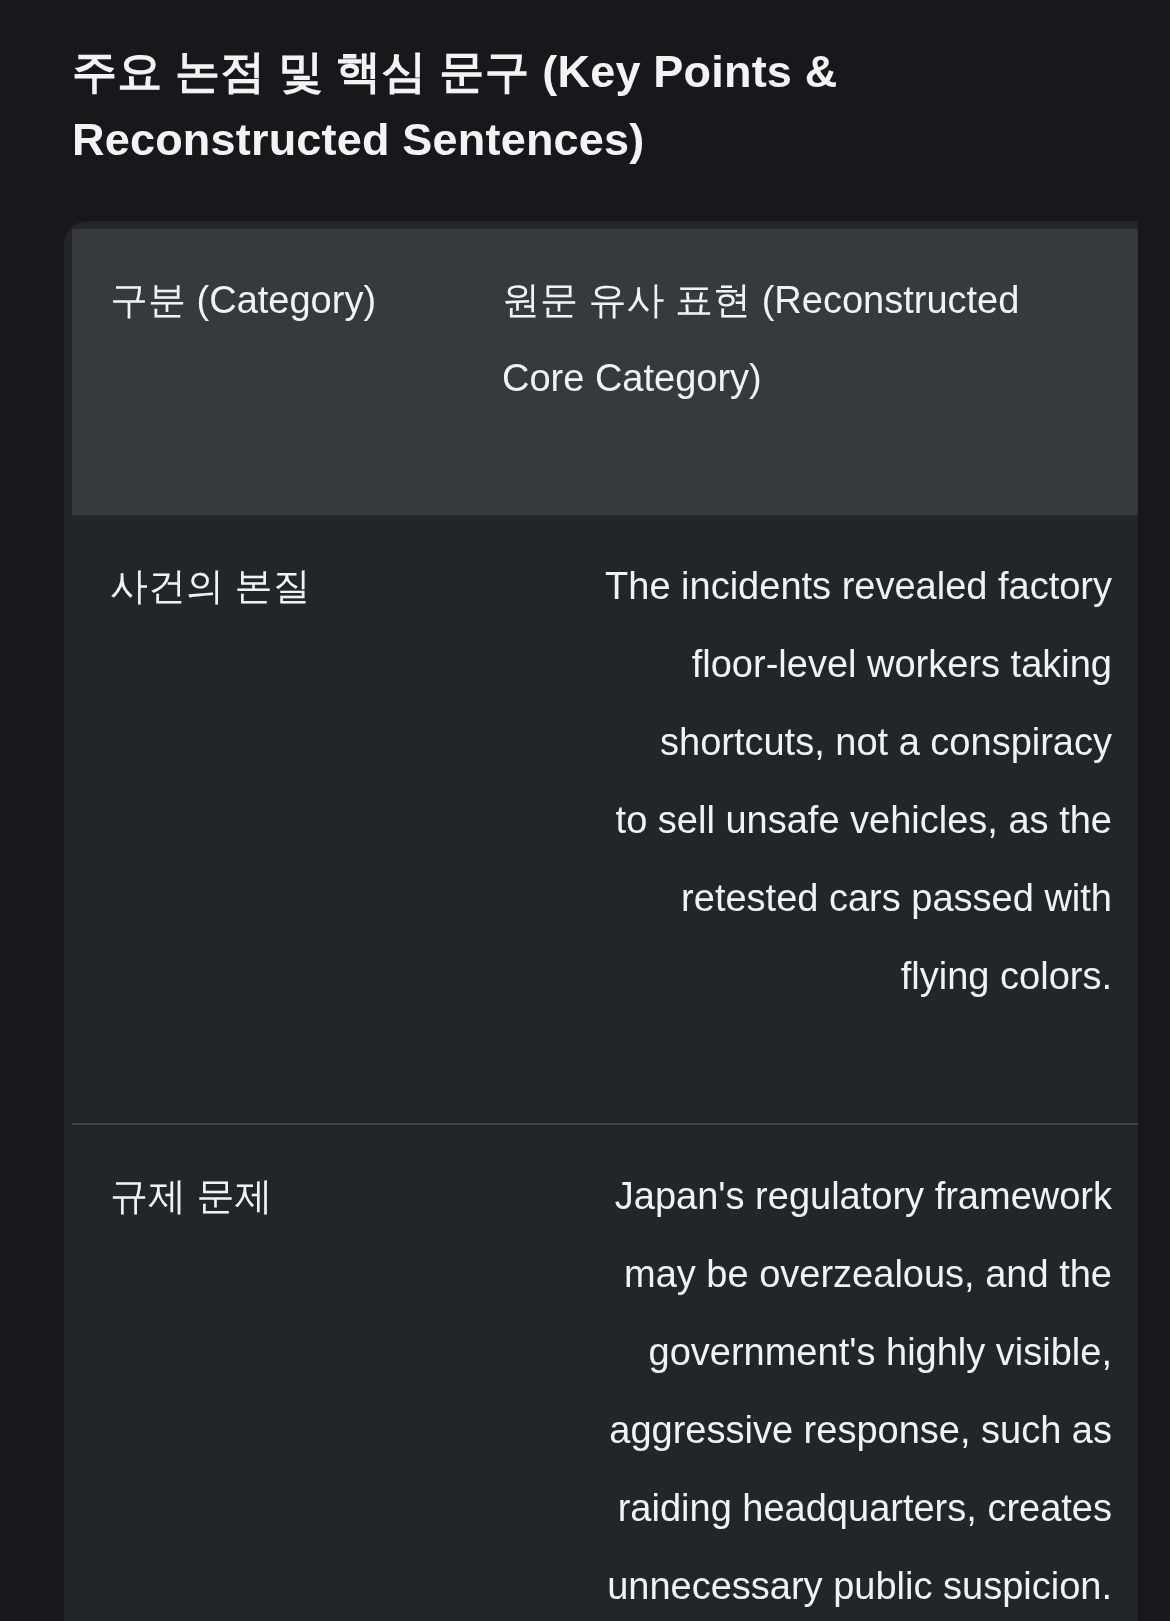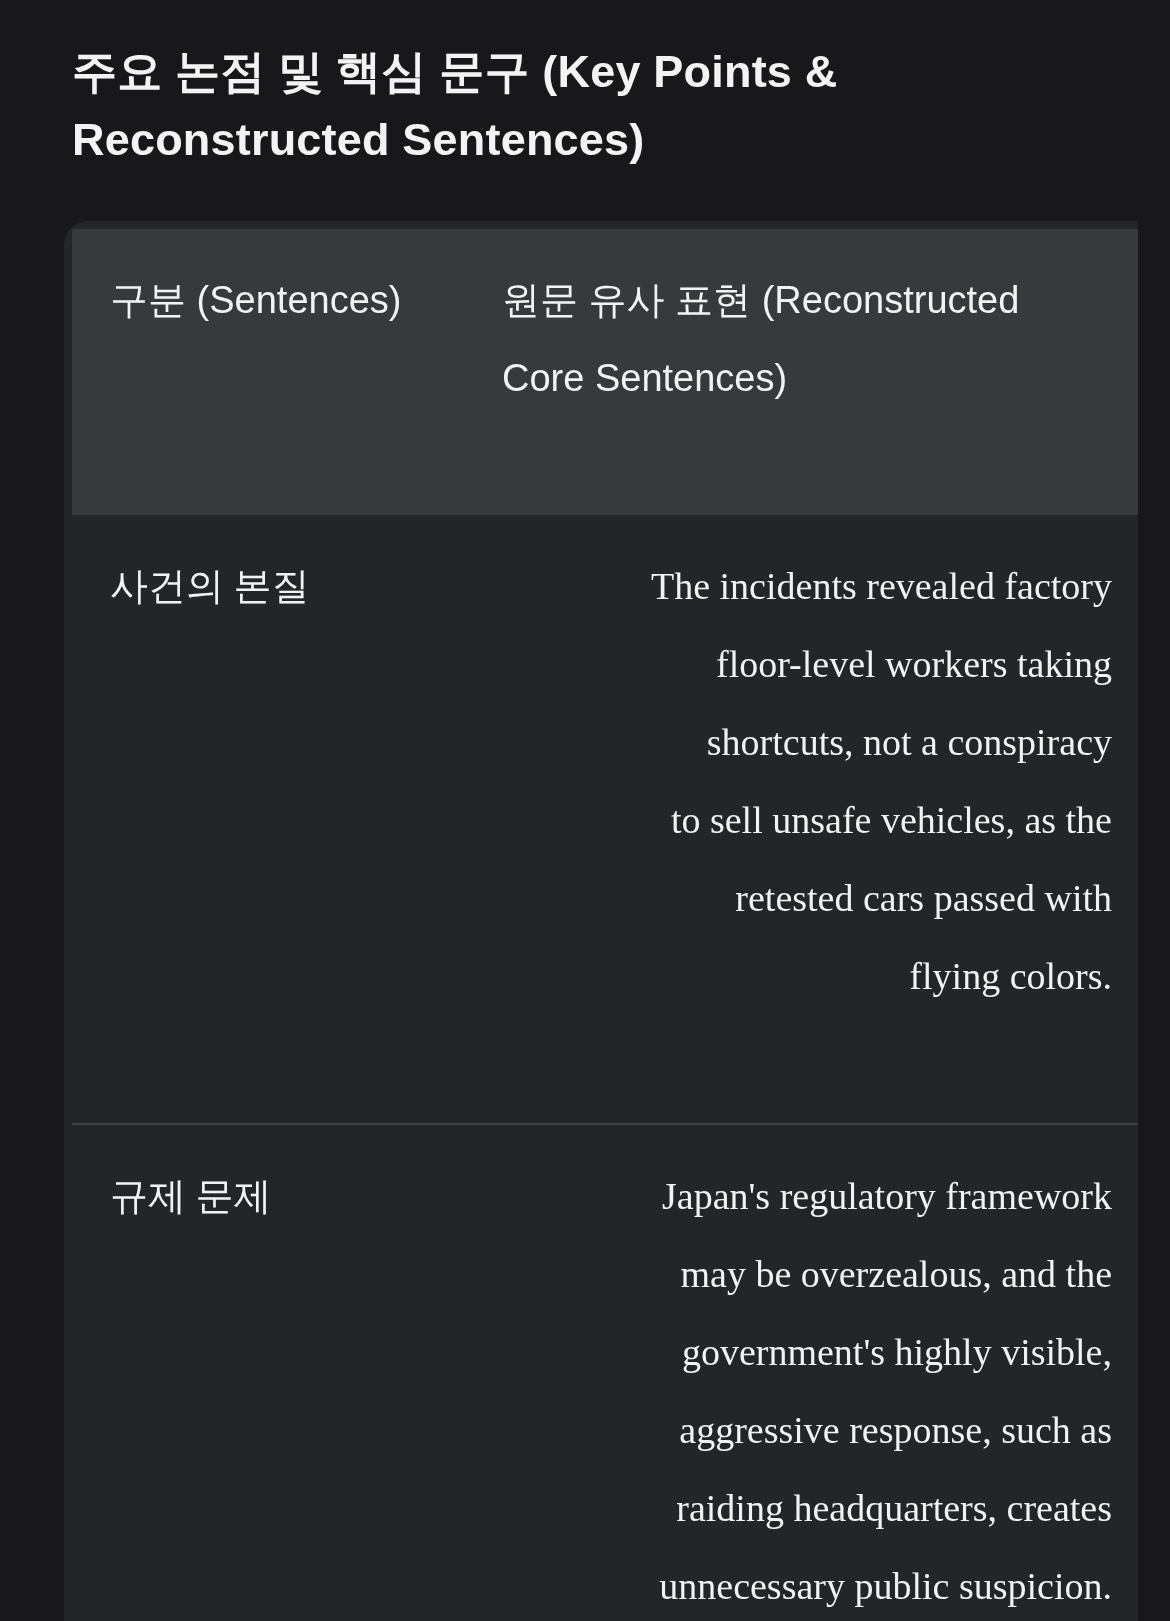--- a/index.html
+++ b/index.html
@@ -47,42 +47,41 @@
     overflow: hidden;
   }
   thead th {
     background: #38393c;
     padding: 32px 20px 98px 38px;
   }
   thead th.sentence-col { padding-left: 0; padding-right: 34px; }
   tbody td {
     background: #242528;
     padding: 32px 20px 108px 38px;
-    font-family: Liberation Serif, serif;
   }
   tbody td.sentence-col { padding-left: 0; padding-right: 34px; text-align: right; }
   tbody tr.divided { border-top: 2px solid #414247; }
 </style>
 </head>
 <body>
 
 <h1 class="page-title">주요 논점 및 핵심 문구 (Key Points &amp;
 Reconstructed Sentences)</h1>
 
 <div class="table-wrap">
   <table>
     <colgroup>
       <col class="col-category">
       <col class="col-sentence">
     </colgroup>
     <thead>
       <tr>
-        <th class="category-col">구분 (Sentences)</th>
+        <th class="category-col">구분 (Category)</th>
         <th class="sentence-col">원문 유사 표현 (Reconstructed
-Core Sentences)</th>
+Core Category)</th>
       </tr>
     </thead>
     <tbody>
       <tr>
         <td class="category-col">사건의 본질</td>
         <td class="sentence-col">The incidents revealed factory
 floor-level workers taking
 shortcuts, not a conspiracy
 to sell unsafe vehicles, as the
 retested cars passed with

